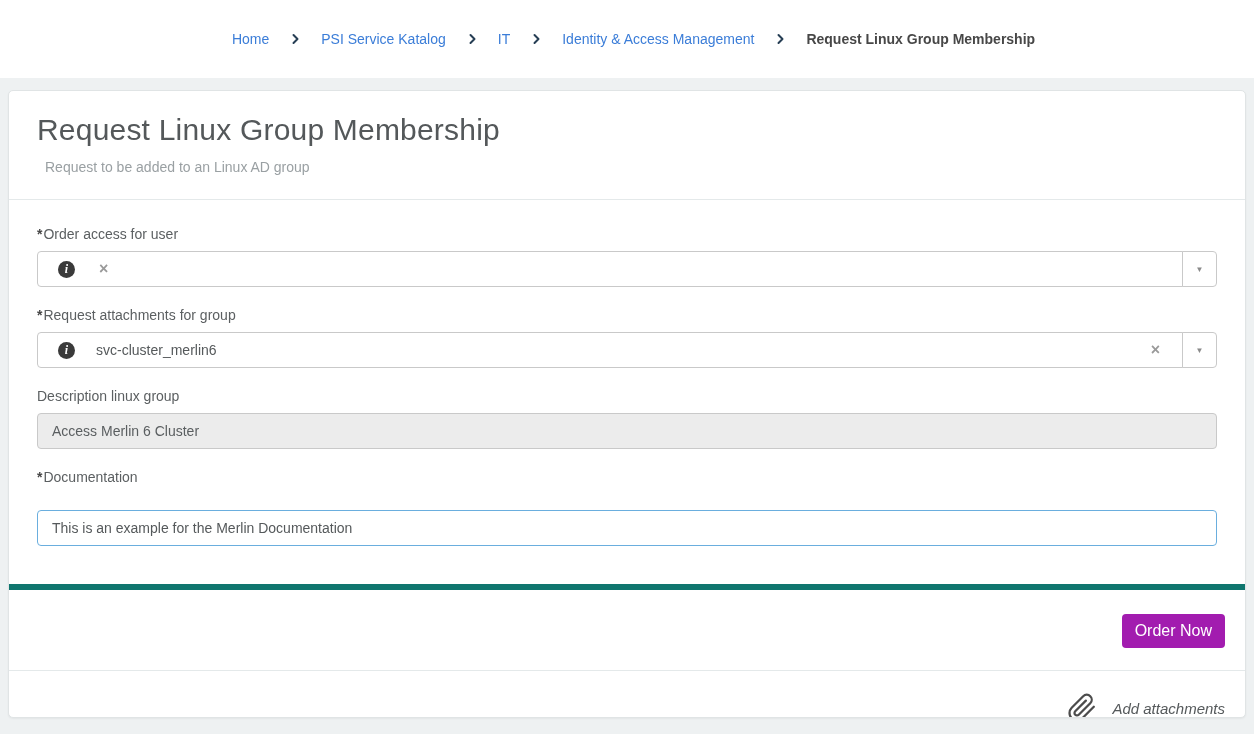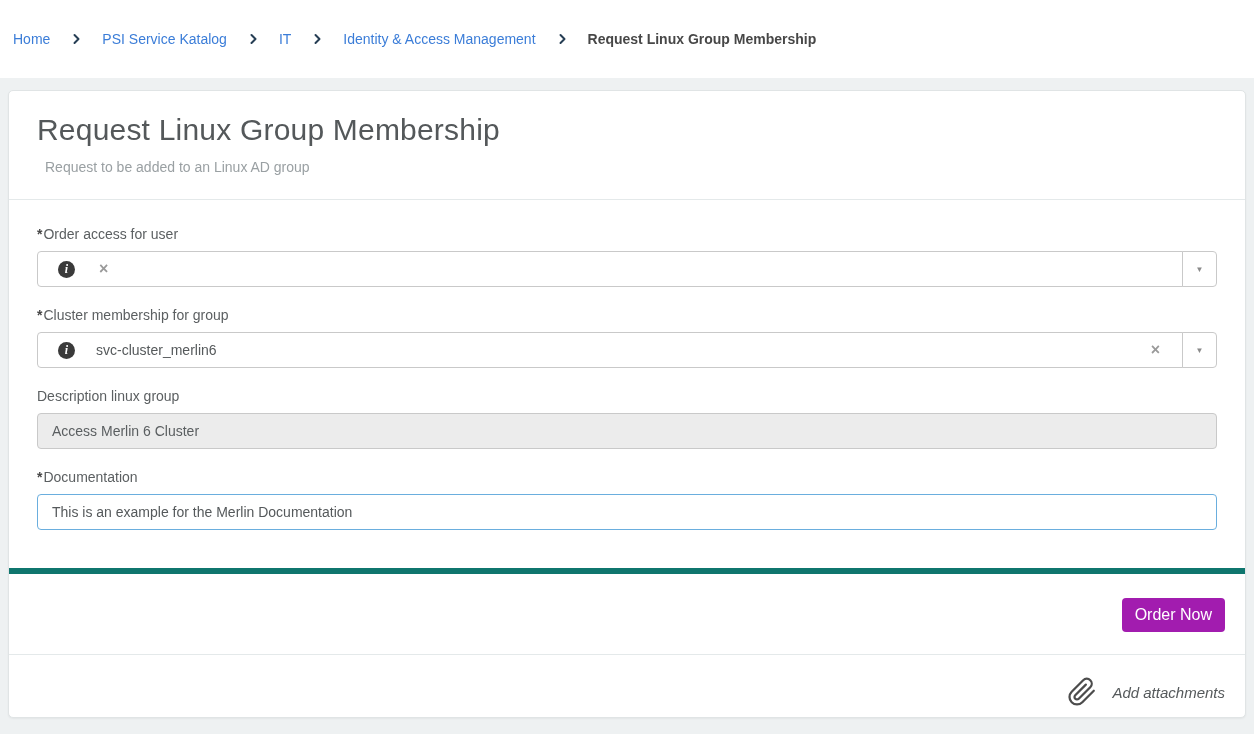--- a/index.html
+++ b/index.html
@@ -10,20 +10,21 @@
     -webkit-font-smoothing:antialiased;
   }
   
   .topbar{
     background:#ffffff;
     height:78px;
     display:flex;
     align-items:center;
     padding-left:13px;
     box-sizing:border-box;
+    justify-content:center;
   }
   .breadcrumb{display:flex;align-items:center;gap:20px;font-size:14px;}
   .crumb{color:#3b7dd8;text-decoration:none;cursor:pointer;white-space:nowrap;}
   .crumb.current{color:#474747;font-weight:bold;cursor:default;}
   .sep{display:flex;align-items:center;}
   
   .card{
     margin:12px 8px 16px 8px;
     background:#ffffff;
     border:1px solid #e0e4e5;
@@ -94,21 +95,21 @@
   
   .form-input{
     width:100%;box-sizing:border-box;height:36px;
     border:1px solid #c9c9c9;border-radius:4px;
     font-size:14px;color:#55595b;
     padding:0 14px;
     font-family:"Liberation Sans",sans-serif;
     background:#fff;outline:none;
   }
   .form-input.readonly{background:#ececec;color:#5a5e60;}
-  .form-input.focused{border-color:#6aaede;}
+  .form-input.focused{border-color:#6aaede;margin-top:16px;}
   
   .order-row{
     padding:24px 20px 22px 28px;
     border-bottom:1px solid #e4e9ea;
     display:flex;justify-content:flex-end;
     box-sizing:border-box;
   }
   .btn-order{
     background:#a21caf;color:#ffffff;
     border:none;border-radius:4px;
@@ -175,21 +176,21 @@
             <span class="info-icon">i</span>
             <span class="clear-x">×</span>
           </div>
           <span class="caret-box">
             <span class="caret">▼</span>
           </span>
         </div>
       </div>
 
       <div class="field">
-        <label class="flabel"><span class="req">*</span><span>Cluster membership for group</span></label>
+        <label class="flabel"><span class="req">*</span><span>Request attachments for group</span></label>
         <div class="combo">
           <div class="combo-main">
             <span class="info-icon">i</span>
             <span class="combo-value">svc-cluster_merlin6</span>
             <span class="clear-x">×</span>
           </div>
           <span class="caret-box">
             <span class="caret">▼</span>
           </span>
         </div>

